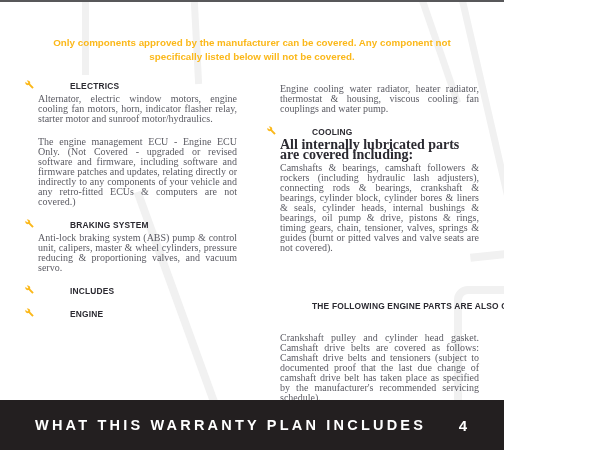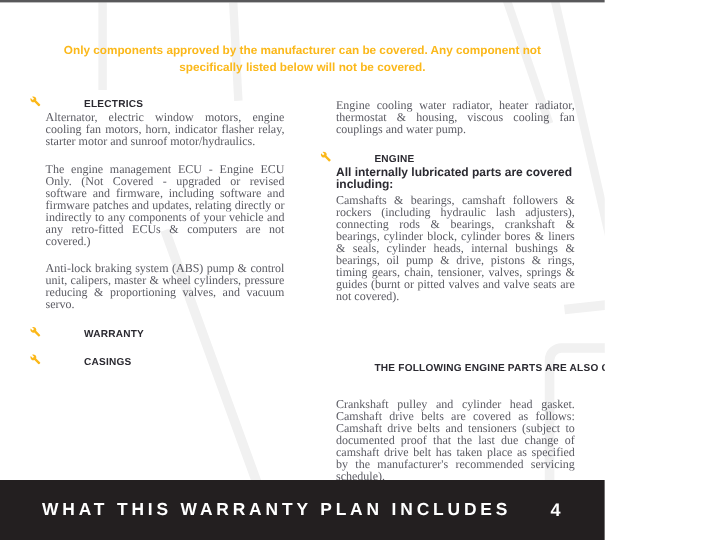--- a/index.html
+++ b/index.html
@@ -67,23 +67,24 @@
   }
   .sec-body {
     margin: 3px 0 0 13px;
     font-size: 10px; line-height: 10px;
     color: var(--body_text, #5b5b63);
     text-align: justify;
     font-family: Liberation Serif, serif;
   }
   .sec-intro {
     margin: 3px 0 0 13px;
-    font-size: 10px; line-height: 10px;
+    font-size: 14px; line-height: 10px;
     font-weight: bold;
     color: var(--heading_text, #2b2a31);
+    font-family: Liberation Serif, serif;
   }
   .sec.also { margin-top: 48px; }
   .sec.also .sec-title { margin-left: 13px; }
   .sec.also .sec-body { margin-top: 22px; }
 
   .footer {
     position: absolute; left: 0; right: 0; bottom: 0;
     height: 50px;
     background: var(--footer_bg, #231f20);
     display: flex; align-items: center; justify-content: space-between;
@@ -128,61 +129,69 @@
           <h3 class="sec-title">ELECTRICS</h3>
         </div>
         <p class="sec-body">Alternator, electric window motors, engine cooling fan motors, horn, indicator flasher relay, starter motor and sunroof motor/hydraulics.</p>
       </section>
 
       <section class="sec">
         <p class="sec-body">The engine management ECU - Engine ECU Only. (Not Covered - upgraded or revised software and firmware, including software and firmware patches and updates, relating directly or indirectly to any components of your vehicle and any retro-fitted ECUs &amp; computers are not covered.)</p>
       </section>
 
       <section class="sec">
+        <div class="sec-head">
+          <span class="bullet">
+            <svg viewBox="0 0 24 24" width="9" height="9">
+                <path fill="currentColor" d="M22.7 19l-9.1-9.1c.9-2.3.4-5-1.5-6.9-2-2-5-2.4-7.4-1.3L9 6 6 9 1.6 4.7C.4 7.1.9 10.1 2.9 12.1c1.9 1.9 4.6 2.4 6.9 1.5l9.1 9.1c.4.4 1 .4 1.4 0l2.3-2.3c.5-.4.5-1.1.1-1.4z"></path>
+              </svg>
+          </span>
+          <h3 class="sec-title">BRAKING SYSTEM</h3>
+        </div>
         <p class="sec-body">Anti-lock braking system (ABS) pump &amp; control unit, calipers, master &amp; wheel cylinders, pressure reducing &amp; proportioning valves, and vacuum servo.</p>
       </section>
 
       <section class="sec">
         <div class="sec-head">
           <span class="bullet">
             <svg viewBox="0 0 24 24" width="9" height="9">
                 <path fill="currentColor" d="M22.7 19l-9.1-9.1c.9-2.3.4-5-1.5-6.9-2-2-5-2.4-7.4-1.3L9 6 6 9 1.6 4.7C.4 7.1.9 10.1 2.9 12.1c1.9 1.9 4.6 2.4 6.9 1.5l9.1 9.1c.4.4 1 .4 1.4 0l2.3-2.3c.5-.4.5-1.1.1-1.4z"></path>
               </svg>
           </span>
-          <h3 class="sec-title">WARRANTY</h3>
-        </div>
-      </section>
-
-      <section class="sec">
-        <div class="sec-head">
-          <span class="bullet">
-            <svg viewBox="0 0 24 24" width="9" height="9">
-                <path fill="currentColor" d="M22.7 19l-9.1-9.1c.9-2.3.4-5-1.5-6.9-2-2-5-2.4-7.4-1.3L9 6 6 9 1.6 4.7C.4 7.1.9 10.1 2.9 12.1c1.9 1.9 4.6 2.4 6.9 1.5l9.1 9.1c.4.4 1 .4 1.4 0l2.3-2.3c.5-.4.5-1.1.1-1.4z"></path>
-              </svg>
-          </span>
-          <h3 class="sec-title">CASINGS</h3>
+          <h3 class="sec-title">INCLUDES</h3>
+        </div>
+      </section>
+
+      <section class="sec">
+        <div class="sec-head">
+          <span class="bullet">
+            <svg viewBox="0 0 24 24" width="9" height="9">
+                <path fill="currentColor" d="M22.7 19l-9.1-9.1c.9-2.3.4-5-1.5-6.9-2-2-5-2.4-7.4-1.3L9 6 6 9 1.6 4.7C.4 7.1.9 10.1 2.9 12.1c1.9 1.9 4.6 2.4 6.9 1.5l9.1 9.1c.4.4 1 .4 1.4 0l2.3-2.3c.5-.4.5-1.1.1-1.4z"></path>
+              </svg>
+          </span>
+          <h3 class="sec-title">ENGINE</h3>
         </div>
       </section>
 
     </div>
 
     <div class="col">
 
       <section class="sec">
         <p class="sec-body">Engine cooling water radiator, heater radiator, thermostat &amp; housing, viscous cooling fan couplings and water pump.</p>
       </section>
 
       <section class="sec">
         <div class="sec-head">
           <span class="bullet">
             <svg viewBox="0 0 24 24" width="9" height="9">
                 <path fill="currentColor" d="M22.7 19l-9.1-9.1c.9-2.3.4-5-1.5-6.9-2-2-5-2.4-7.4-1.3L9 6 6 9 1.6 4.7C.4 7.1.9 10.1 2.9 12.1c1.9 1.9 4.6 2.4 6.9 1.5l9.1 9.1c.4.4 1 .4 1.4 0l2.3-2.3c.5-.4.5-1.1.1-1.4z"></path>
               </svg>
           </span>
-          <h3 class="sec-title">ENGINE</h3>
+          <h3 class="sec-title">COOLING</h3>
         </div>
         <p class="sec-intro">All internally lubricated parts are covered including:</p>
         <p class="sec-body">Camshafts &amp; bearings, camshaft followers &amp; rockers (including hydraulic lash adjusters), connecting rods &amp; bearings, crankshaft &amp; bearings, cylinder block, cylinder bores &amp; liners &amp; seals, cylinder heads, internal bushings &amp; bearings, oil pump &amp; drive, pistons &amp; rings, timing gears, chain, tensioner, valves, springs &amp; guides (burnt or pitted valves and valve seats are not covered).</p>
       </section>
 
       <section class="sec also">
         <div class="sec-head">
           <h3 class="sec-title">THE FOLLOWING ENGINE PARTS ARE ALSO COVERED:</h3>
         </div>
         <p class="sec-body">Crankshaft pulley and cylinder head gasket. Camshaft drive belts are covered as follows: Camshaft drive belts and tensioners (subject to documented proof that the last due change of camshaft drive belt has taken place as specified by the manufacturer's recommended servicing schedule).</p>

